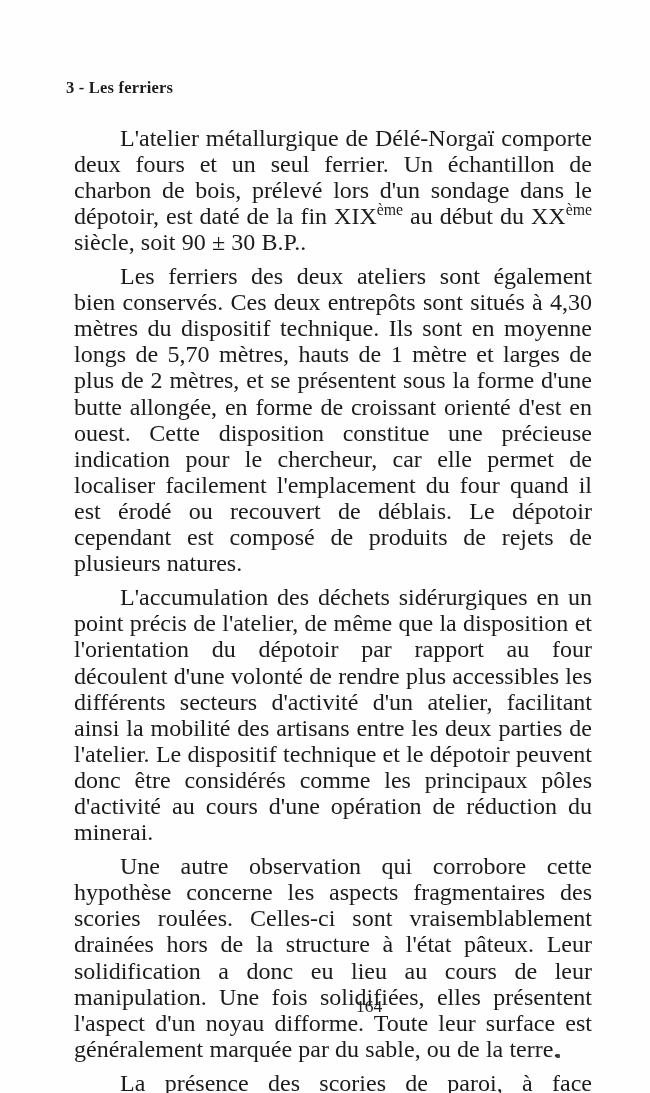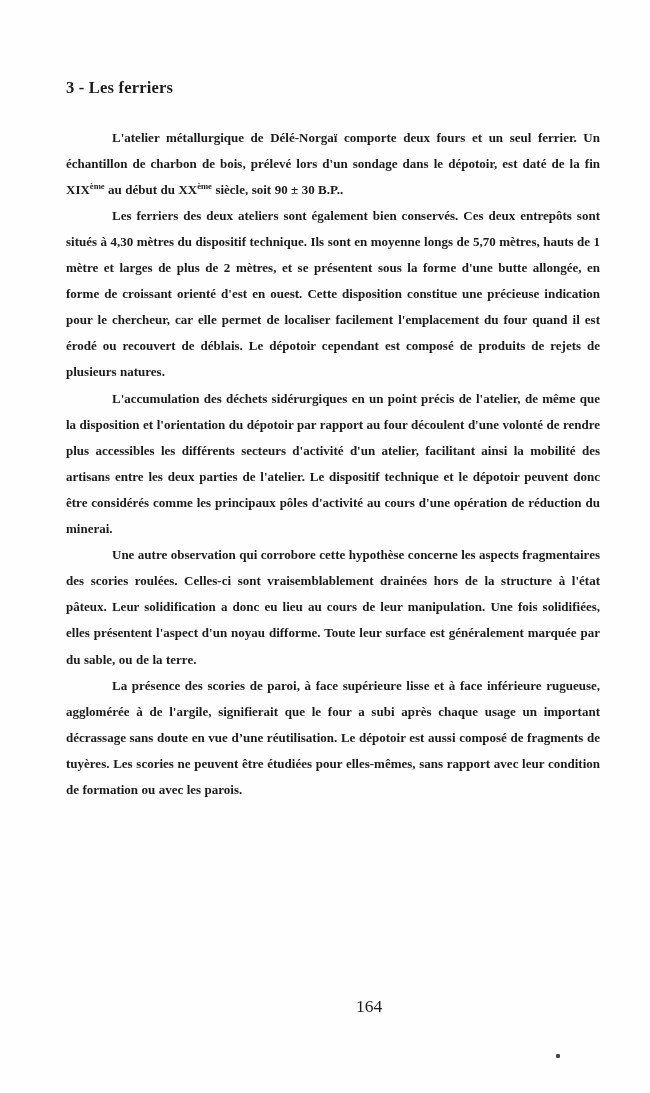--- a/index.html
+++ b/index.html
@@ -33,30 +33,29 @@
 
   .heading {
     font-size: 16.5px;
     font-weight: bold;
     letter-spacing: 0.2px;
     margin: 0 0 26px 0;
     line-height: 1.25;
   }
 
   .para {
-    font-size: 13px;
+    font-size: 24px;
     line-height: 26.1px;
     text-align: justify;
     text-justify: inter-word;
-    margin: 0;
+    margin: 8px;
     text-indent: 46px;
     -webkit-hyphens: none;
     hyphens: none;
     word-spacing: 0.2px;
-    font-weight: bold;
   }
 
   
   .para.p1 { text-indent: 46px; }
 
   .sup {
     font-size: 0.66em;
     vertical-align: super;
     line-height: 0;
   }

